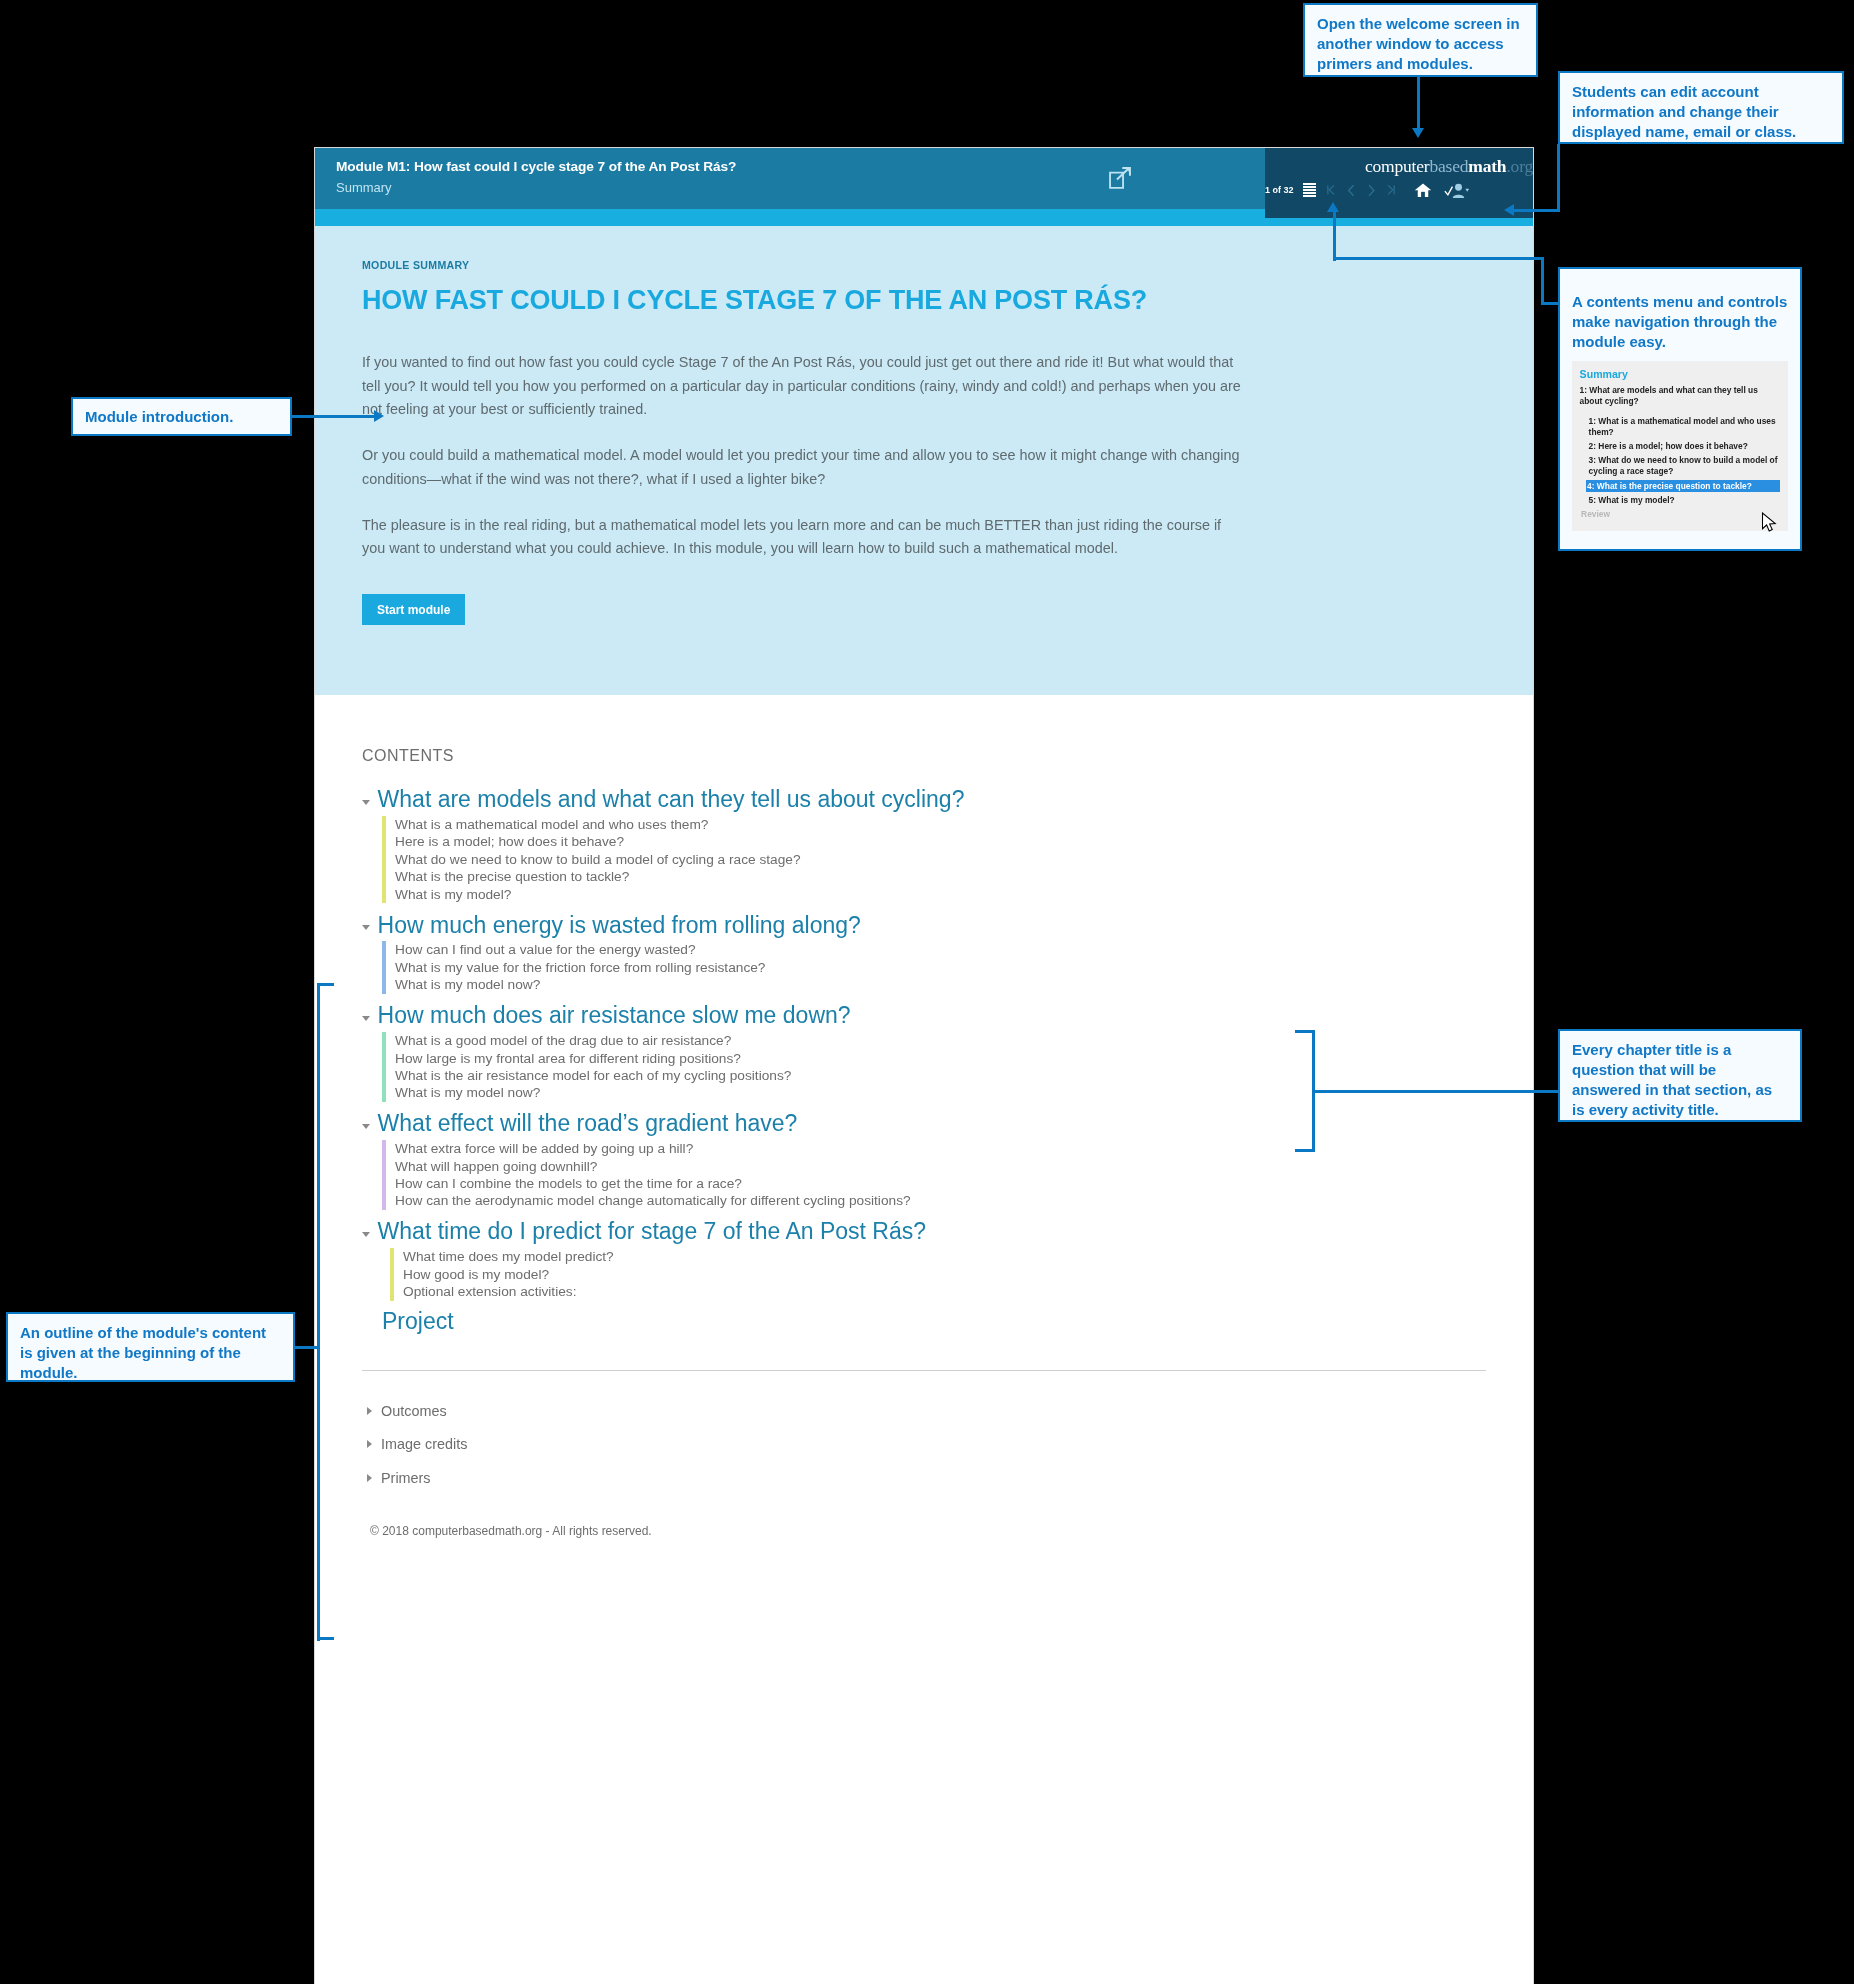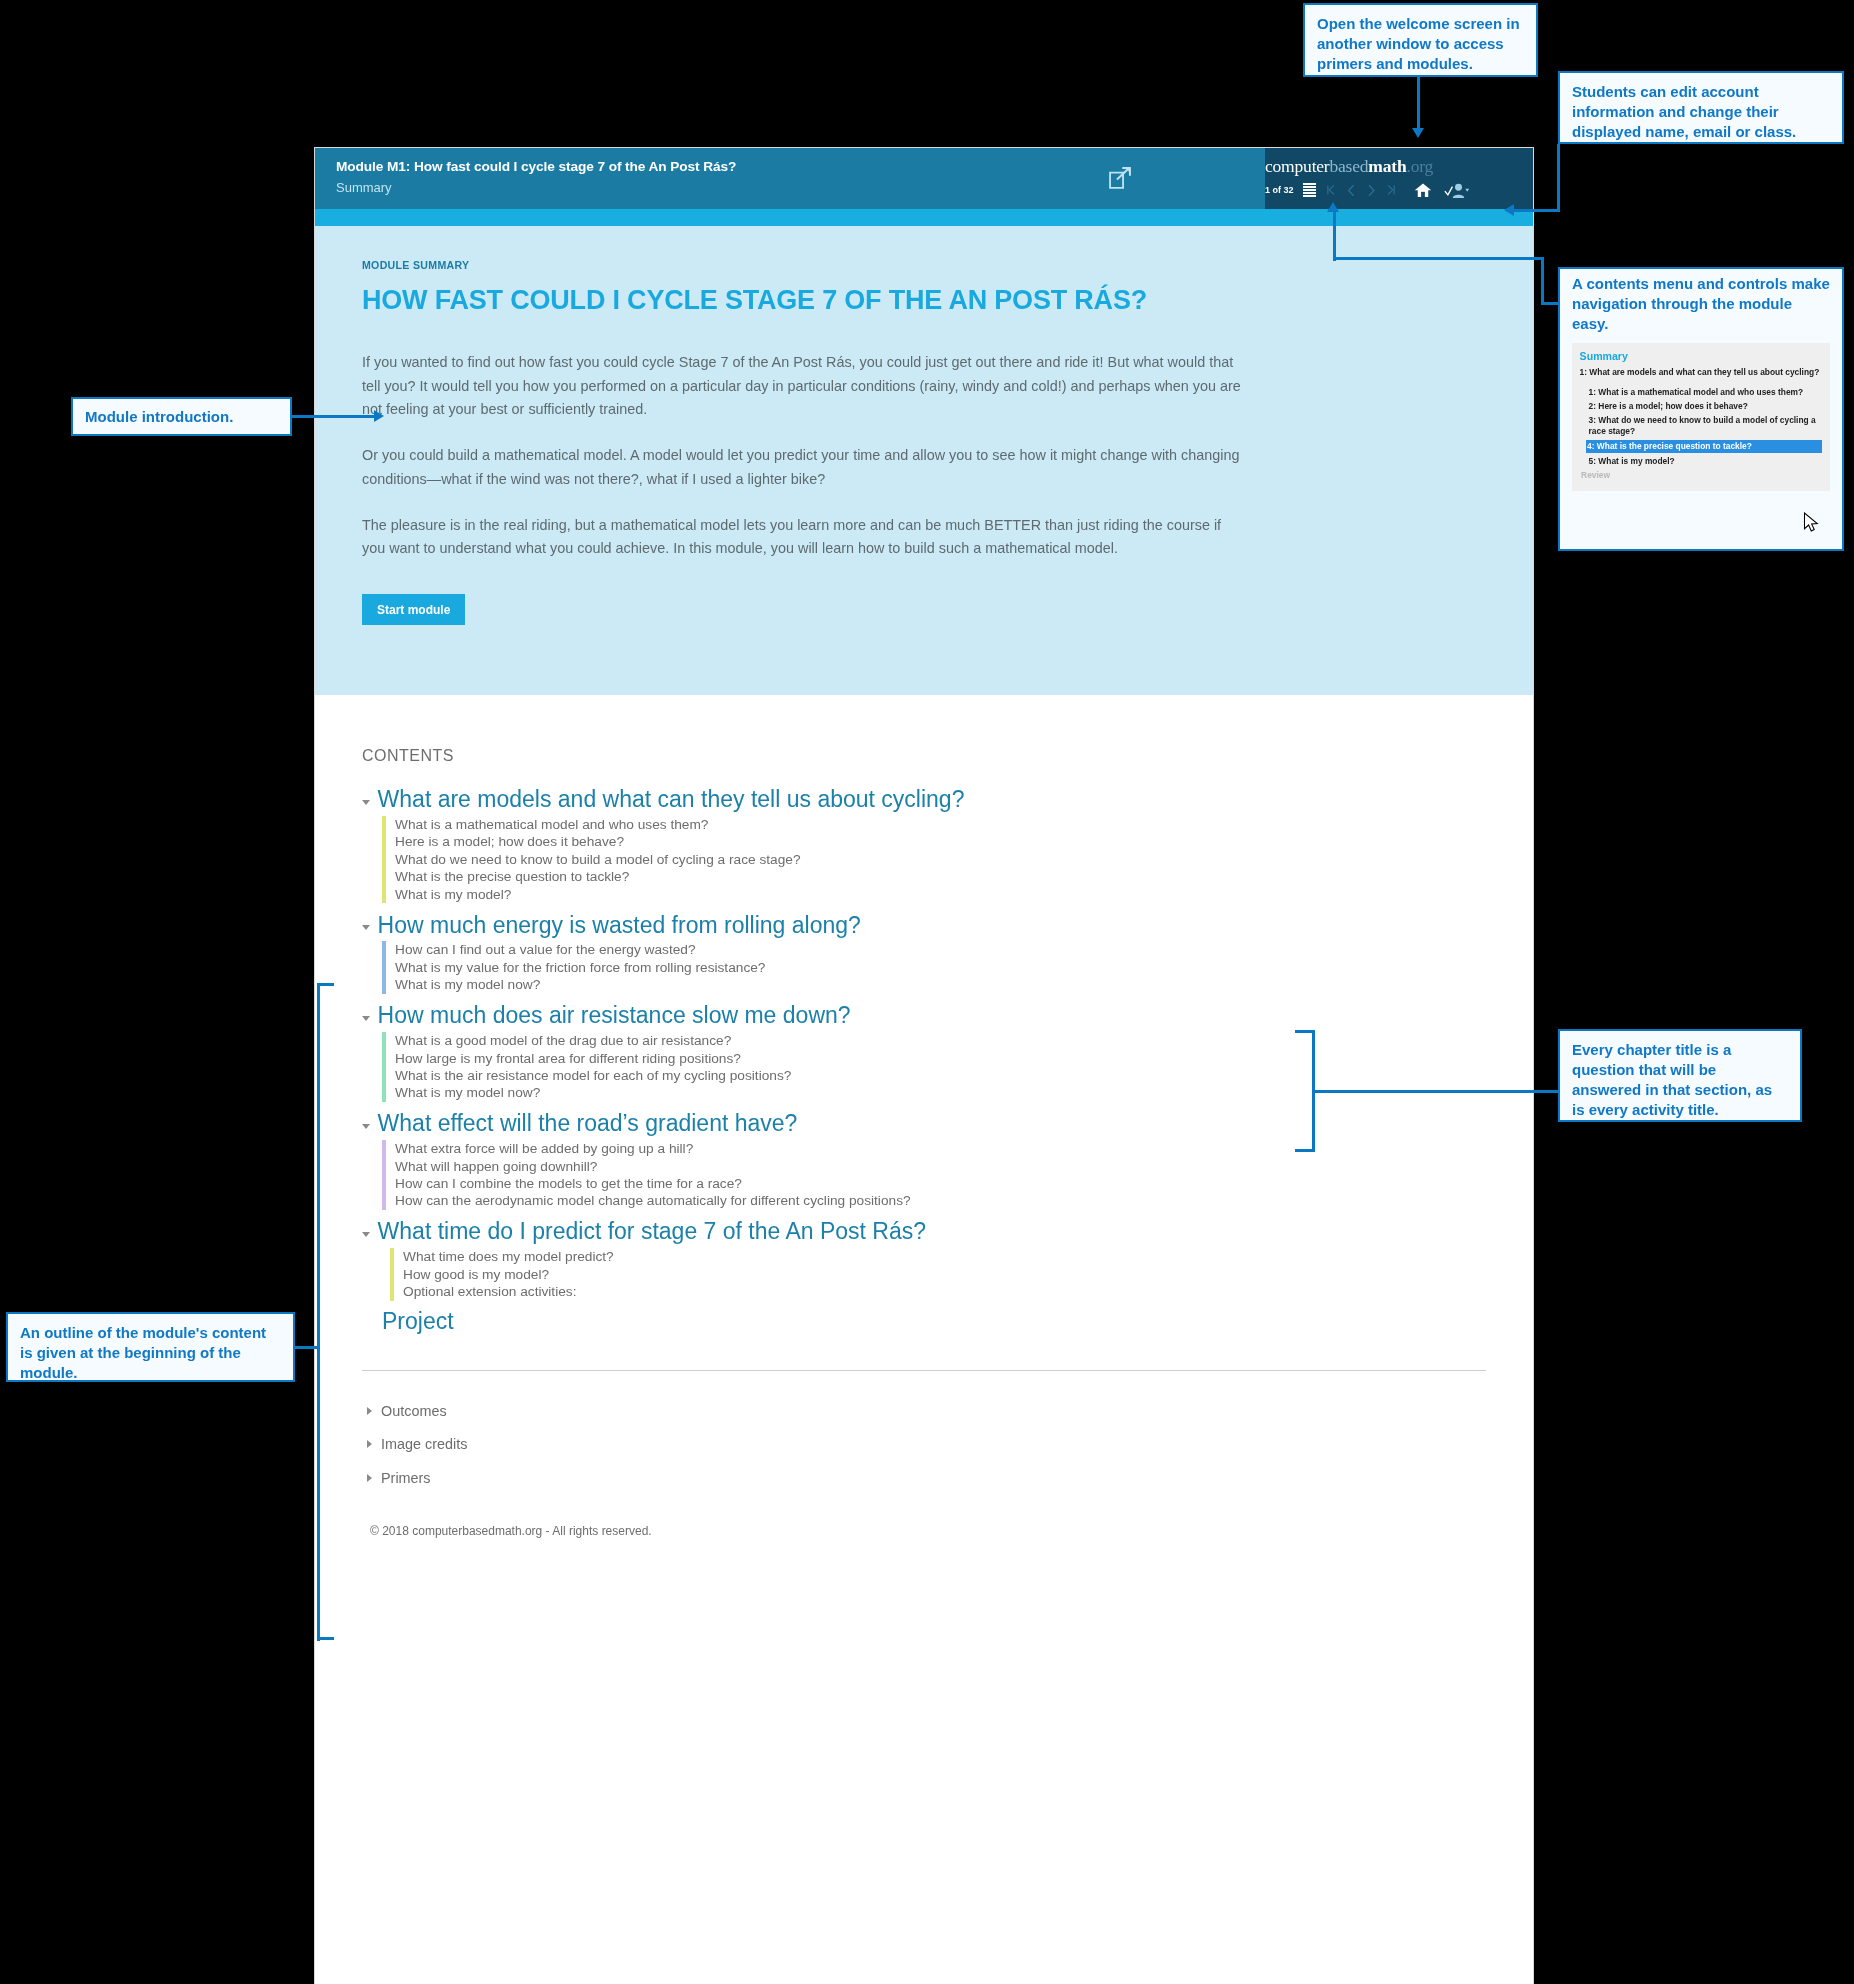--- a/index.html
+++ b/index.html
@@ -45,25 +45,25 @@
     position: absolute;
     left: 792px; top: 16.7px;
     width: 26px; height: 26px;
     cursor: pointer;
   }
   #popout-btn svg { display:block; }
 
   #header-right {
     position: absolute;
     right: 0; top: 0;
-    width: 268px; height: 61px;
+    width: 268px; height: 70px;
     background: #104866;
     display: flex;
     flex-direction: column;
-    align-items: flex-start;
+    align-items: flex-end;
   }
   #brand-logo {
     margin-top: 7.6px;
     font-size: 17.5px;
     letter-spacing: -0.2px;
     white-space: nowrap;
     font-family: "Liberation Serif", serif;
   }
   #brand-logo .b-computer { color:#ffffff; }
   #brand-logo .b-based { color:#8fb8cf; }
@@ -421,21 +421,21 @@
 
 <div class="callout" style="left:1303px; top:3px; width:235px; height:74px;">Open the welcome screen in another window to access primers and modules.</div>
 <div class="conn conn-v" style="left:1417px; top:77px; height:56px;"></div>
 <div class="arrow-d" style="left:1412px; top:128px;"></div>
 
 <div class="callout" style="left:1558px; top:71px; width:286px; height:73px;">Students can edit account information and change their displayed name, email or class.</div>
 <div class="conn conn-h" style="left:1514px; top:209px; width:46px;"></div>
 <div class="conn conn-v" style="left:1557px; top:144px; height:66px;"></div>
 <div class="arrow-l" style="left:1504px; top:204px;"></div>
 
-<div class="callout" style="left:1558px; top:267px; width:286px; height:284px; padding:5px 12px;">
+<div class="callout" style="left:1558px; top:267px; width:244px; height:284px; padding:23px 12px;">
   <div>A contents menu and controls make navigation through the module easy.</div>
   <div id="menu-thumb">
     <div id="menu-thumb-title">Summary</div>
     <div class="mt-chapter">1: What are models and what can they tell us about cycling?</div>
     <div class="mt-item">1: What is a mathematical model and who uses them?</div>
     <div class="mt-item">2: Here is a model; how does it behave?</div>
     <div class="mt-item">3: What do we need to know to build a model of cycling a race stage?</div>
     <div class="mt-item sel">4: What is the precise question to tackle?</div>
     <div class="mt-item">5: What is my model?</div>
     <div class="mt-review">Review</div>

